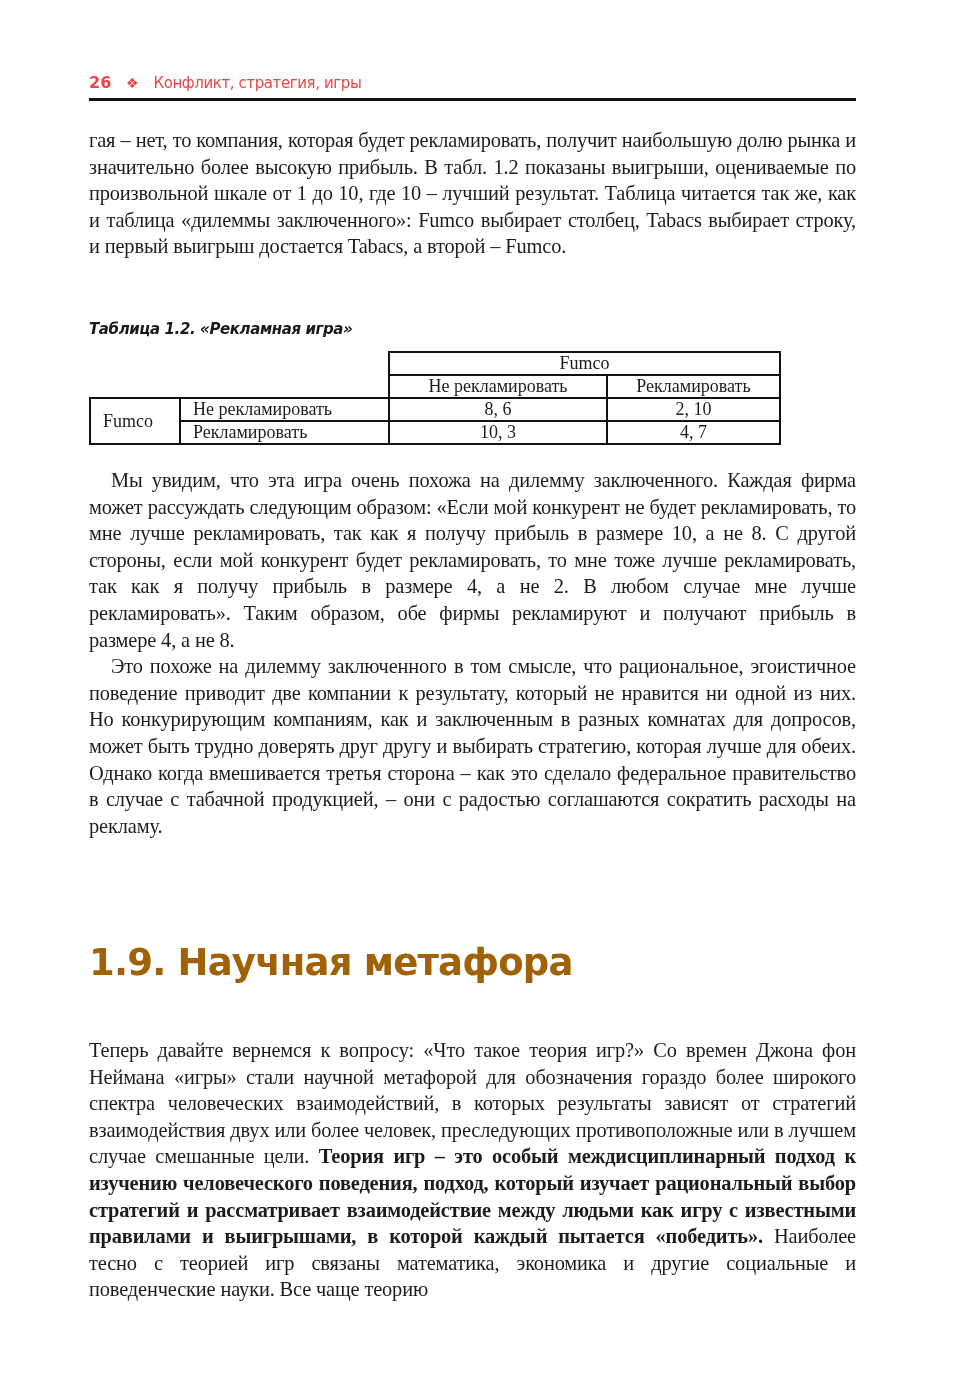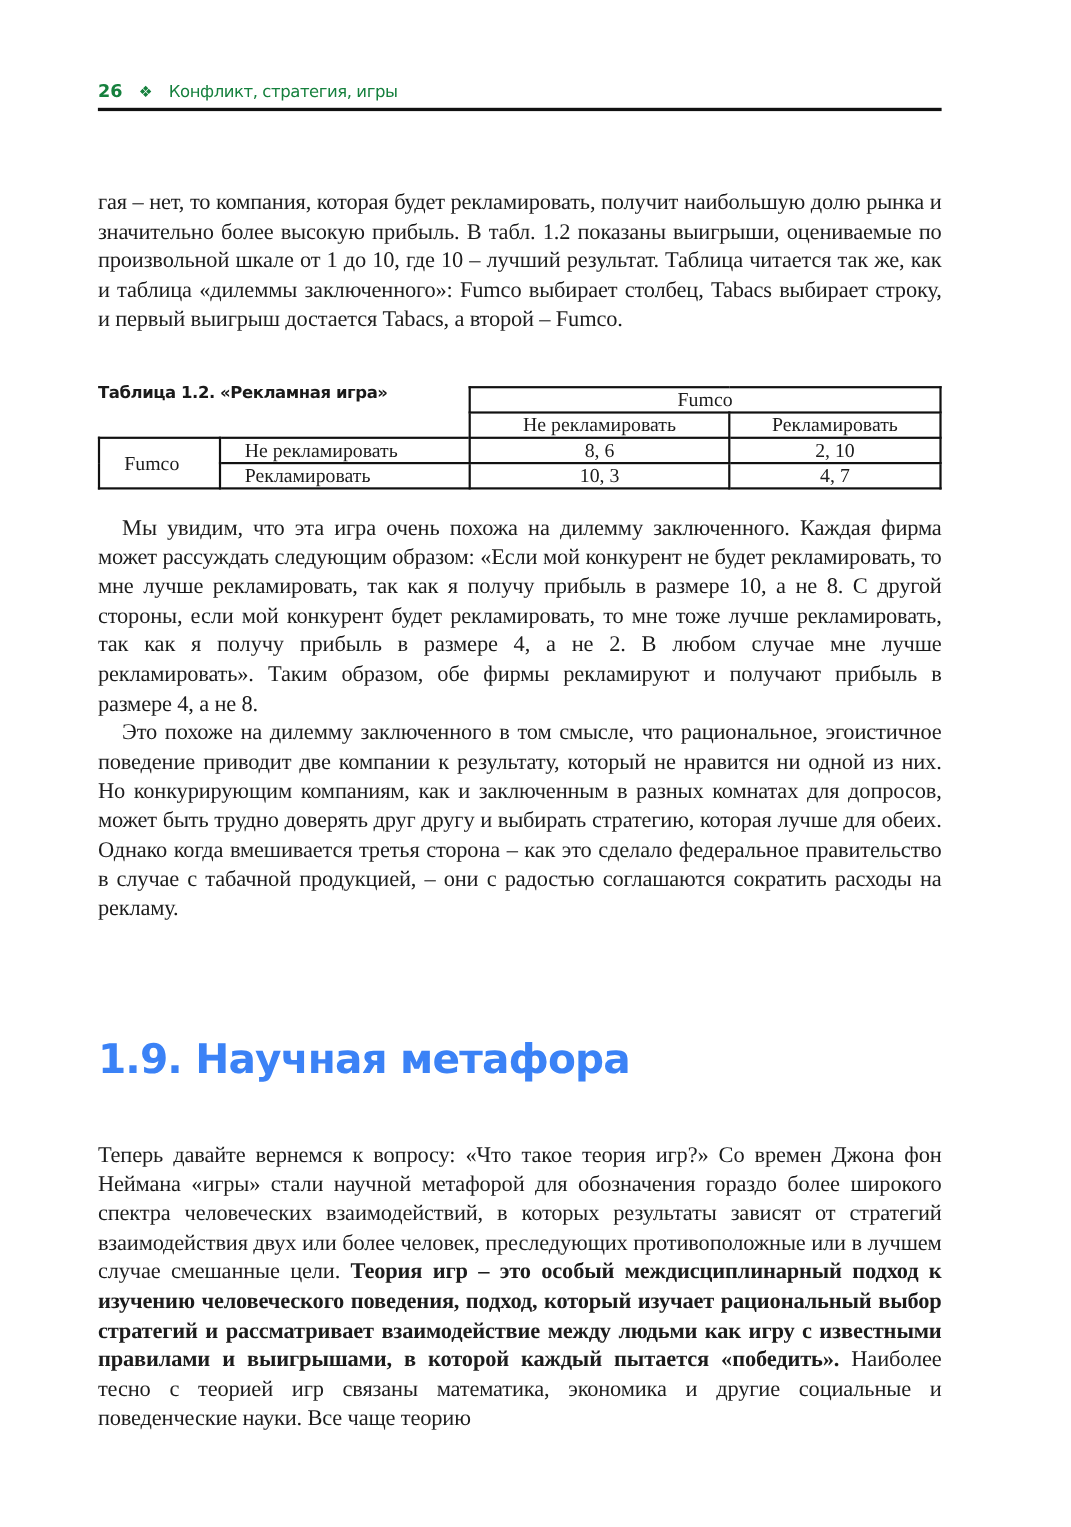--- a/index.html
+++ b/index.html
@@ -1,51 +1,51 @@
 <!DOCTYPE html>
 <html><head>
 <meta charset="utf-8">
 <style>
   html, body { margin: 0; padding: 0; background: #ffffff; }
   body { width: 974px; height: 1388px; position: relative; overflow: hidden; color: #1a1a1a; }
   .page { position: absolute; left: 89px; top: 0; width: 767px; }
   .running-head {
     position: absolute; left: 0; top: 72px; width: 767px; height: 26px;
     border-bottom: 3px solid #111; font-family: "DejaVu Sans", sans-serif;
-    font-size: 15px; line-height: 22px; color: #15803d;
+    font-size: 15px; line-height: 22px; color: #ef4444;
   }
   .running-head .pnum { font-weight: bold; font-size: 16px; margin-right: 10px; }
   .running-head .orn { margin-right: 10px; font-size: 14px; }
   .running-head .chap { letter-spacing: -0.4px; }
   .body-text {
     font-family: "Liberation Serif", serif; font-size: 20.4px; line-height: 26.6px;
     text-align: justify; margin: 0; letter-spacing: -0.15px; color: #1c1c1c;
   }
   .body-text.indent { text-indent: 22px; }
   .b { font-weight: bold; }
-  .blk1 { position: absolute; left: 0; top: 127px; width: 767px; margin-top: 44px; }
+  .blk1 { position: absolute; left: 0; top: 127px; width: 767px; }
   .caption {
     position: absolute; left: 0; top: 318px; font-family: "DejaVu Sans", sans-serif;
-    font-weight: bold; font-size: 15px; line-height: 22px; letter-spacing: -0.4px; margin-top: 28px;
+    font-style: italic; font-weight: bold; font-size: 15px; line-height: 22px; letter-spacing: -0.4px;
   }
   .tbl {
     position: absolute; left: 0; top: 351px; border-collapse: collapse;
     font-family: "Liberation Serif", serif; font-size: 18px; color: #1c1c1c;
   }
-  .tbl td { border: 2px solid #111; padding: 0 22px; height: 21px; line-height: 21px; white-space: nowrap; }
+  .tbl td { border: 2px solid #111; padding: 0 12px; height: 21px; line-height: 21px; white-space: nowrap; }
   .tbl td.blank { border: none; }
   .tbl td.c { text-align: center; }
   .c-firm { width: 66px; }
   .c-row { width: 184px; }
   .c-a { width: 192px; }
   .c-b { width: 147px; }
   .blk2 { position: absolute; left: 0; top: 467px; width: 767px; }
   .h2 {
     position: absolute; left: 0; top: 938px; font-family: "DejaVu Sans", sans-serif;
-    font-weight: bold; font-size: 37px; line-height: 50px; letter-spacing: -0.8px; color: #3b82f6;
+    font-weight: bold; font-size: 37px; line-height: 50px; letter-spacing: -0.8px; color: #a16207;
   }
   .blk3 { position: absolute; left: 0; top: 1013px; width: 767px; margin-top: 24px; }
 </style>
 </head>
 <body>
 
 <div class="page">
 
   <div class="running-head">
     <span class="pnum">26</span>

